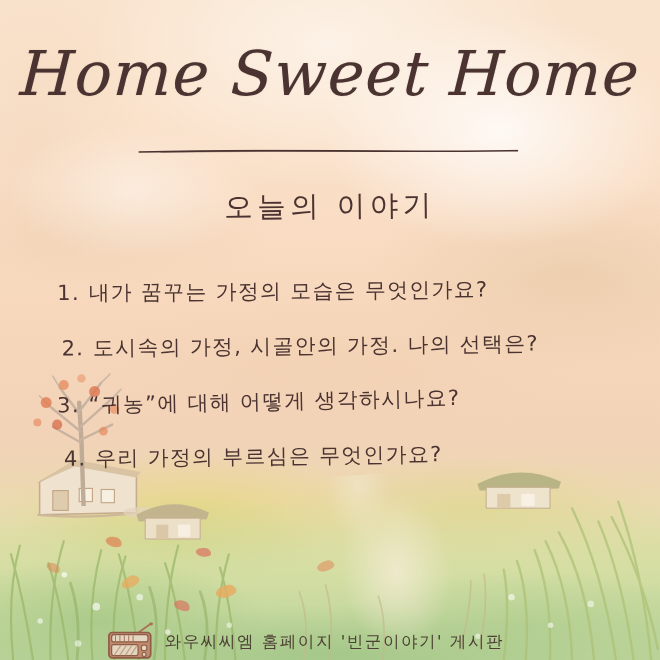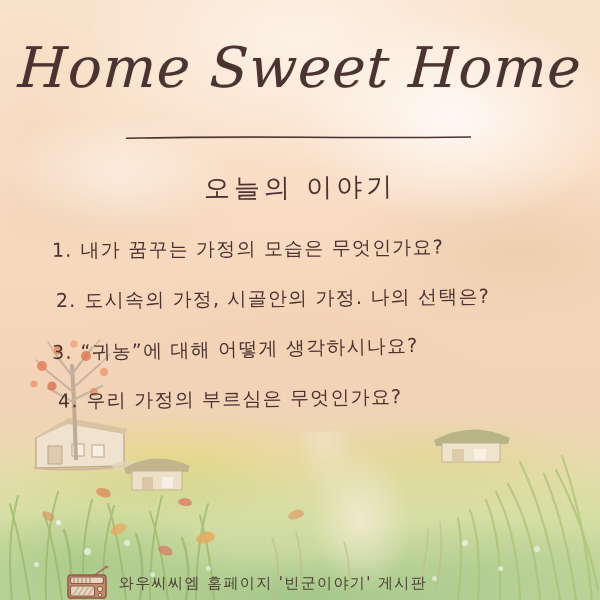--- a/index.html
+++ b/index.html
@@ -99,36 +99,36 @@
   }
   .divider{
     position:absolute;left:126px;top:136px;width:345px;height:3px;
   }
   .subtitle{
     position:absolute;left:0;top:170px;width:600px;text-align:center;
     font-family:"DejaVu Sans",sans-serif;
     font-size:26px;color:#4a3330;letter-spacing:4px;
     transform:rotate(-.6deg);
   }
-  .qlist{position:absolute;left:0;top:236px;width:512px;}
+  .qlist{position:absolute;left:0;top:252px;width:512px;}
   .qitem{
     font-family:"DejaVu Sans",sans-serif;
     font-size:19px;color:#4a3330;
     letter-spacing:1.2px;
     white-space:nowrap;
     margin-bottom:24px;
   }
   .qitem .num{margin-right:8px;}
   .q1{padding-left:52px;transform:rotate(-.5deg);}
   .q2{padding-left:56px;transform:rotate(-.6deg);}
   .q3{padding-left:52px;transform:rotate(-1.1deg);}
   .q4{padding-left:58px;transform:rotate(-.7deg);}
   .footer{
     position:absolute;left:0;top:566px;width:492px;
-    display:flex;align-items:center;justify-content:center;gap:8px;
+    display:flex;align-items:center;justify-content:center;gap:8px;padding-left:31px;
   }
   .footer-text{
     font-family:"DejaVu Sans",sans-serif;
     font-size:15px;color:#4d4035;letter-spacing:1.4px;white-space:nowrap;
   }
   .radio-icon{display:block;}
 </style>
 </head>
 <body>
 

